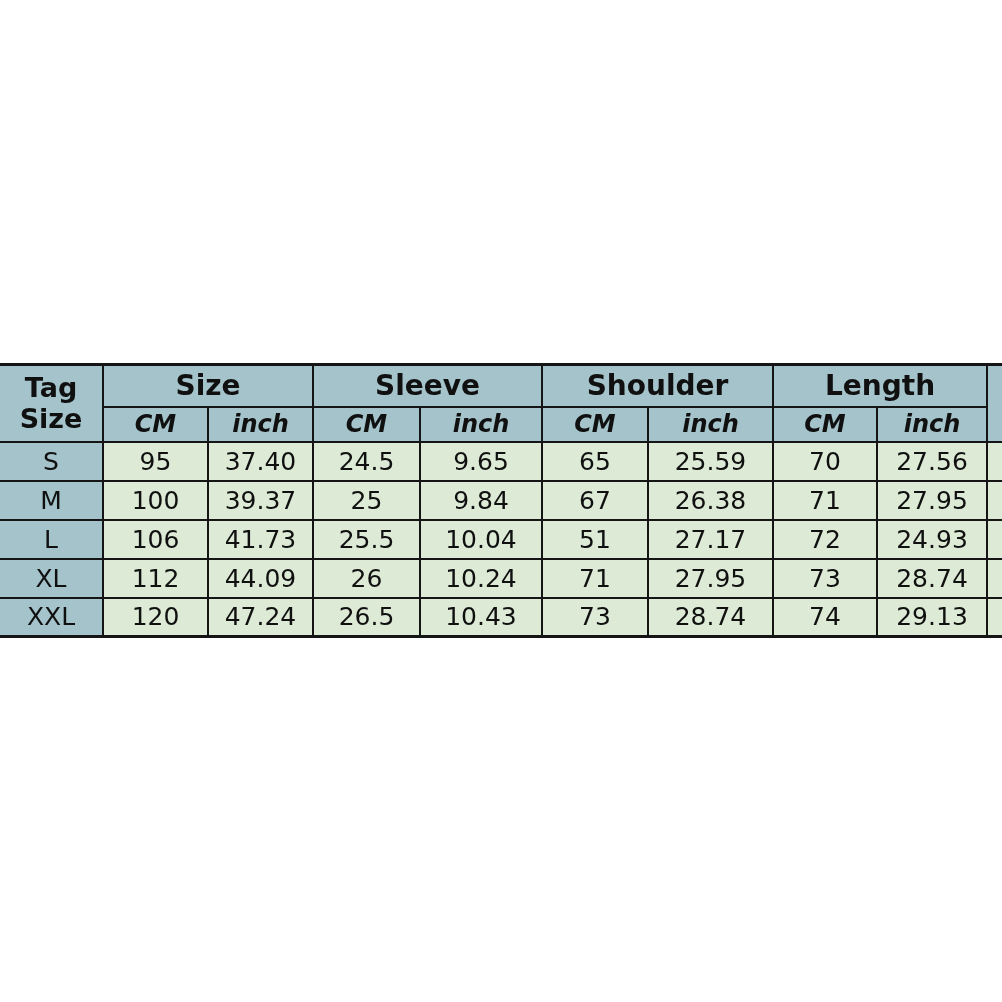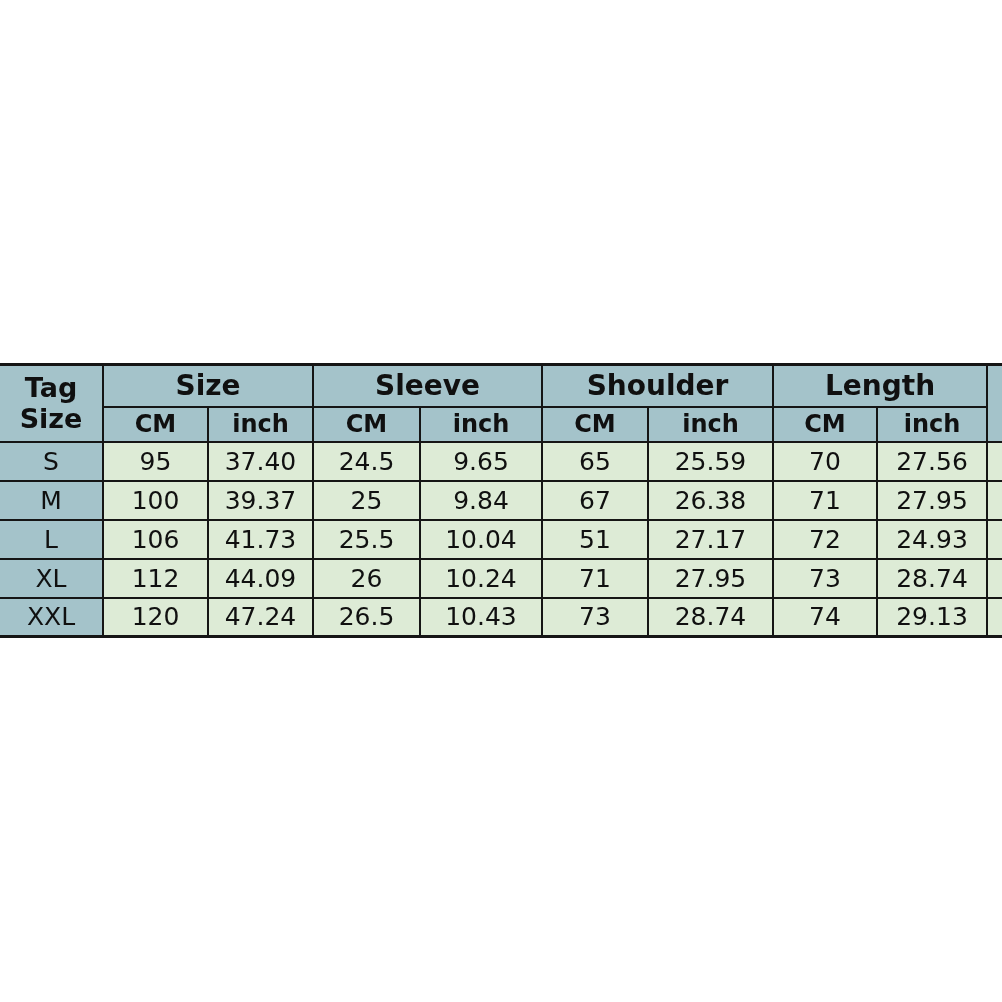--- a/index.html
+++ b/index.html
@@ -53,20 +53,21 @@
     font-weight: bold;
     line-height: 1.15;
   }
   th.group-header {
     font-size: 28px;
     font-weight: bold;
   }
   th.unit-header {
     font-size: 24px;
     font-weight: bold;
+    font-style: italic;
   }
   th.tag-cell {
     font-size: 25px;
     font-weight: normal;
   }
   td.data-cell {
     font-size: 25px;
     font-weight: normal;
   }
 </style>

